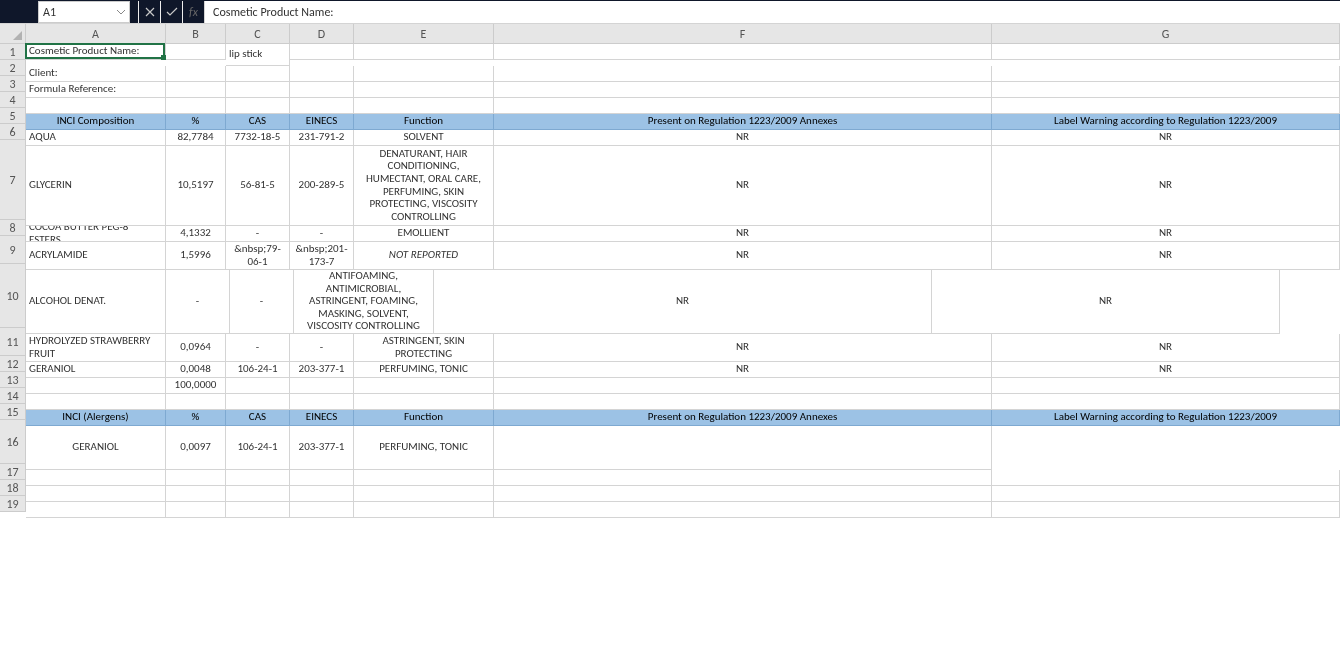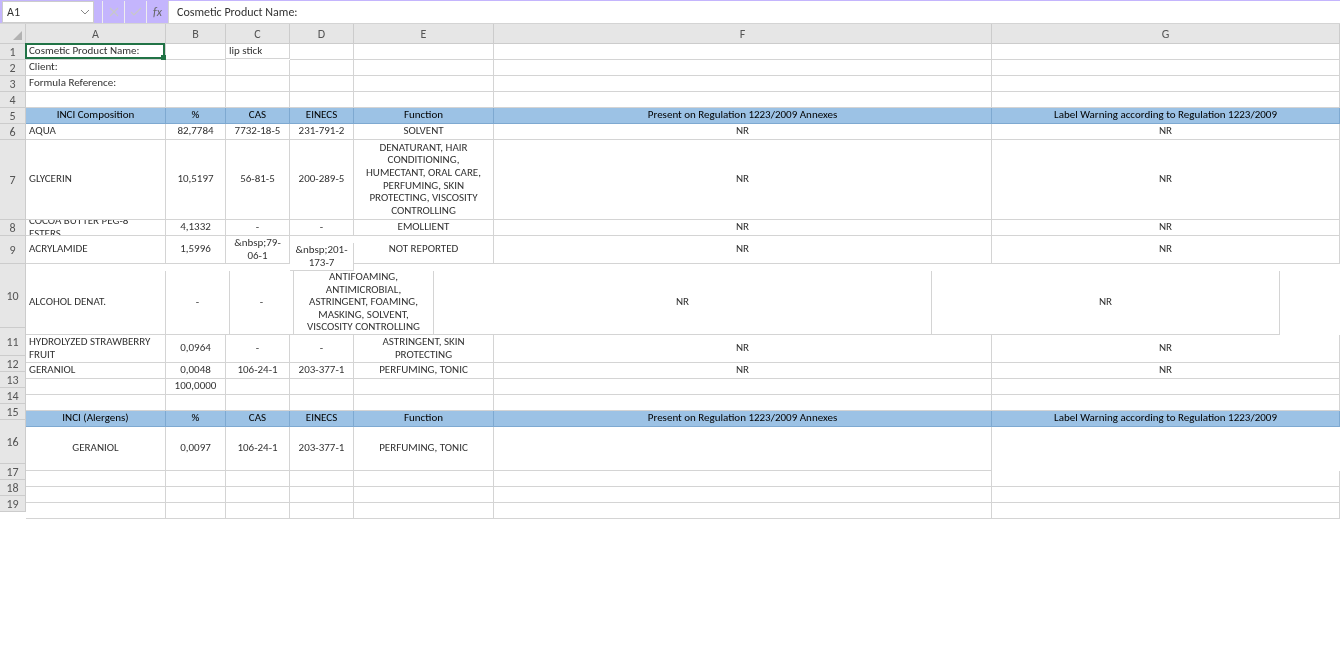--- a/index.html
+++ b/index.html
@@ -12,22 +12,23 @@
     overflow: hidden;
     width: 1340px;
     height: 648px;
   }
   
   .formula-bar {
     display: flex;
     align-items: center;
     height: 24px;
     border-bottom: 1px solid #d4d4d4;
-    background: #c4b5fd;
+    background: #0f172a;
     font-size: 12px;
+    padding-left: 36px;
   }
   .name-box {
     width: 92px;
     height: 22px;
     border: 1px solid #ccc;
     background: #fff;
     display: flex;
     align-items: center;
     padding: 0 4px;
     margin: 0 2px 0 2px;
@@ -213,21 +214,21 @@
       <div class="row-h" style="height: 16px;">15</div>
       <div class="row-h" style="height: 44px;">16</div>
       <div class="row-h" style="height: 16px;">17</div>
       <div class="row-h" style="height: 16px;">18</div>
       <div class="row-h" style="height: 16px;">19</div>
     </div>
   <div class="grid" id="grid">
       <div class="row">
         <div class="cell" style="width: 140px; height: 16px;">Cosmetic Product Name:</div>
         <div class="cell" style="width: 60px; height: 16px;"></div>
-        <div class="cell" style="width: 64px; height: 15px;">lip stick</div>
+        <div class="cell" style="width: 64px; height: 22px;">lip stick</div>
         <div class="cell" style="width: 64px; height: 16px;"></div>
         <div class="cell" style="width: 140px; height: 16px;"></div>
         <div class="cell" style="width: 498px; height: 16px;"></div>
         <div class="cell" style="width: 348px; height: 16px;"></div>
       </div>
       <div class="row">
         <div class="cell" style="width: 140px; height: 16px;">Client:</div>
         <div class="cell" style="width: 60px; height: 16px;"></div>
         <div class="cell" style="width: 64px; height: 16px;"></div>
         <div class="cell" style="width: 64px; height: 16px;"></div>
@@ -286,22 +287,22 @@
         <div class="cell center wrap" style="width: 64px; height: 16px;">-</div>
         <div class="cell center wrap" style="width: 64px; height: 16px;">-</div>
         <div class="cell center wrap" style="width: 140px; height: 16px;">EMOLLIENT</div>
         <div class="cell center" style="width: 498px; height: 16px;">NR</div>
         <div class="cell center wrap" style="width: 348px; height: 16px;">NR</div>
       </div>
       <div class="row">
         <div class="cell wrap" style="width: 140px; height: 28px;">ACRYLAMIDE</div>
         <div class="cell center" style="width: 60px; height: 28px;">1,5996</div>
         <div class="cell center wrap" style="width: 64px; height: 28px;">&amp;nbsp;79-06-1</div>
-        <div class="cell center wrap" style="width: 64px; height: 28px; margin-top: 7px;">&amp;nbsp;201-173-7</div>
-        <div class="cell center wrap" style="width: 140px; height: 28px;">NOT REPORTED</div>
+        <div class="cell center wrap" style="width: 64px; height: 28px;">&amp;nbsp;201-173-7</div>
+        <div class="cell center wrap" style="width: 140px; height: 28px; font-style: italic;">NOT REPORTED</div>
         <div class="cell center" style="width: 498px; height: 28px;">NR</div>
         <div class="cell center wrap" style="width: 348px; height: 28px;">NR</div>
       </div>
       <div class="row">
         <div class="cell wrap" style="width: 140px; height: 64px;">ALCOHOL DENAT.</div>
         <div class="cell center wrap" style="width: 64px; height: 64px;">-</div>
         <div class="cell center wrap" style="width: 64px; height: 64px;">-</div>
         <div class="cell center wrap" style="width: 140px; height: 64px;">ANTIFOAMING, ANTIMICROBIAL, ASTRINGENT, FOAMING, MASKING, SOLVENT, VISCOSITY CONTROLLING</div>
         <div class="cell center" style="width: 498px; height: 64px;">NR</div>
         <div class="cell center wrap" style="width: 348px; height: 64px;">NR</div>

